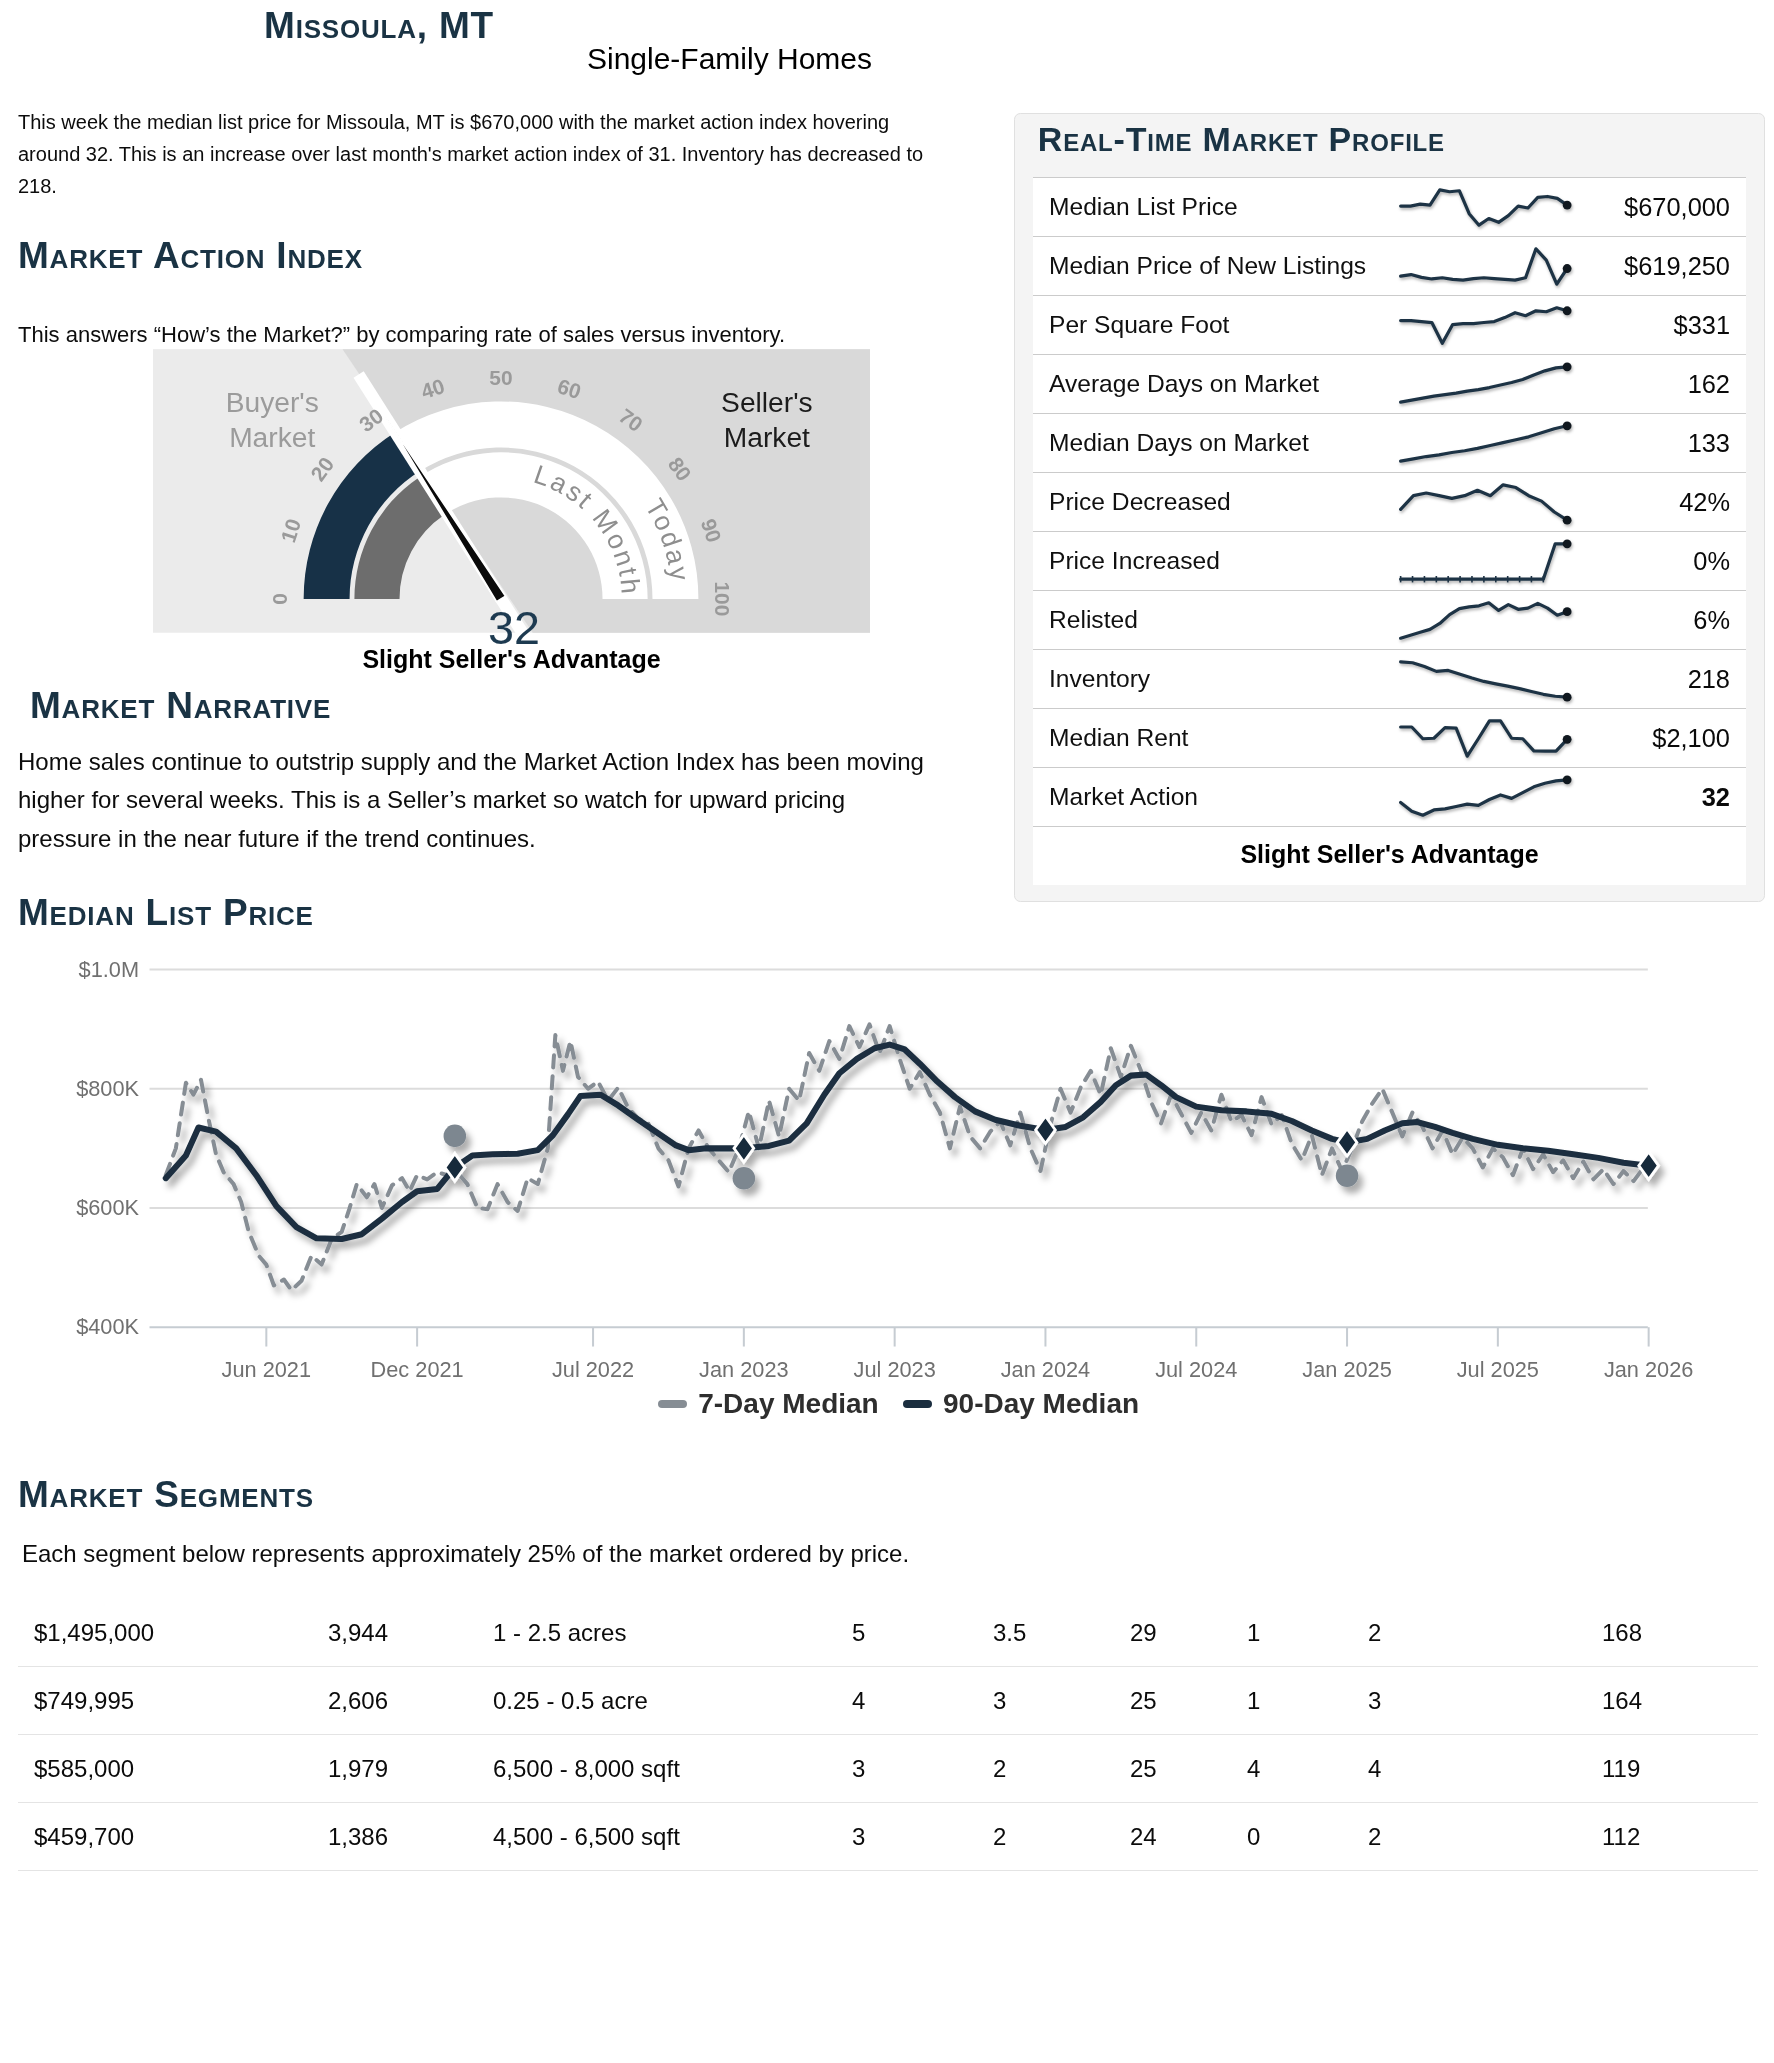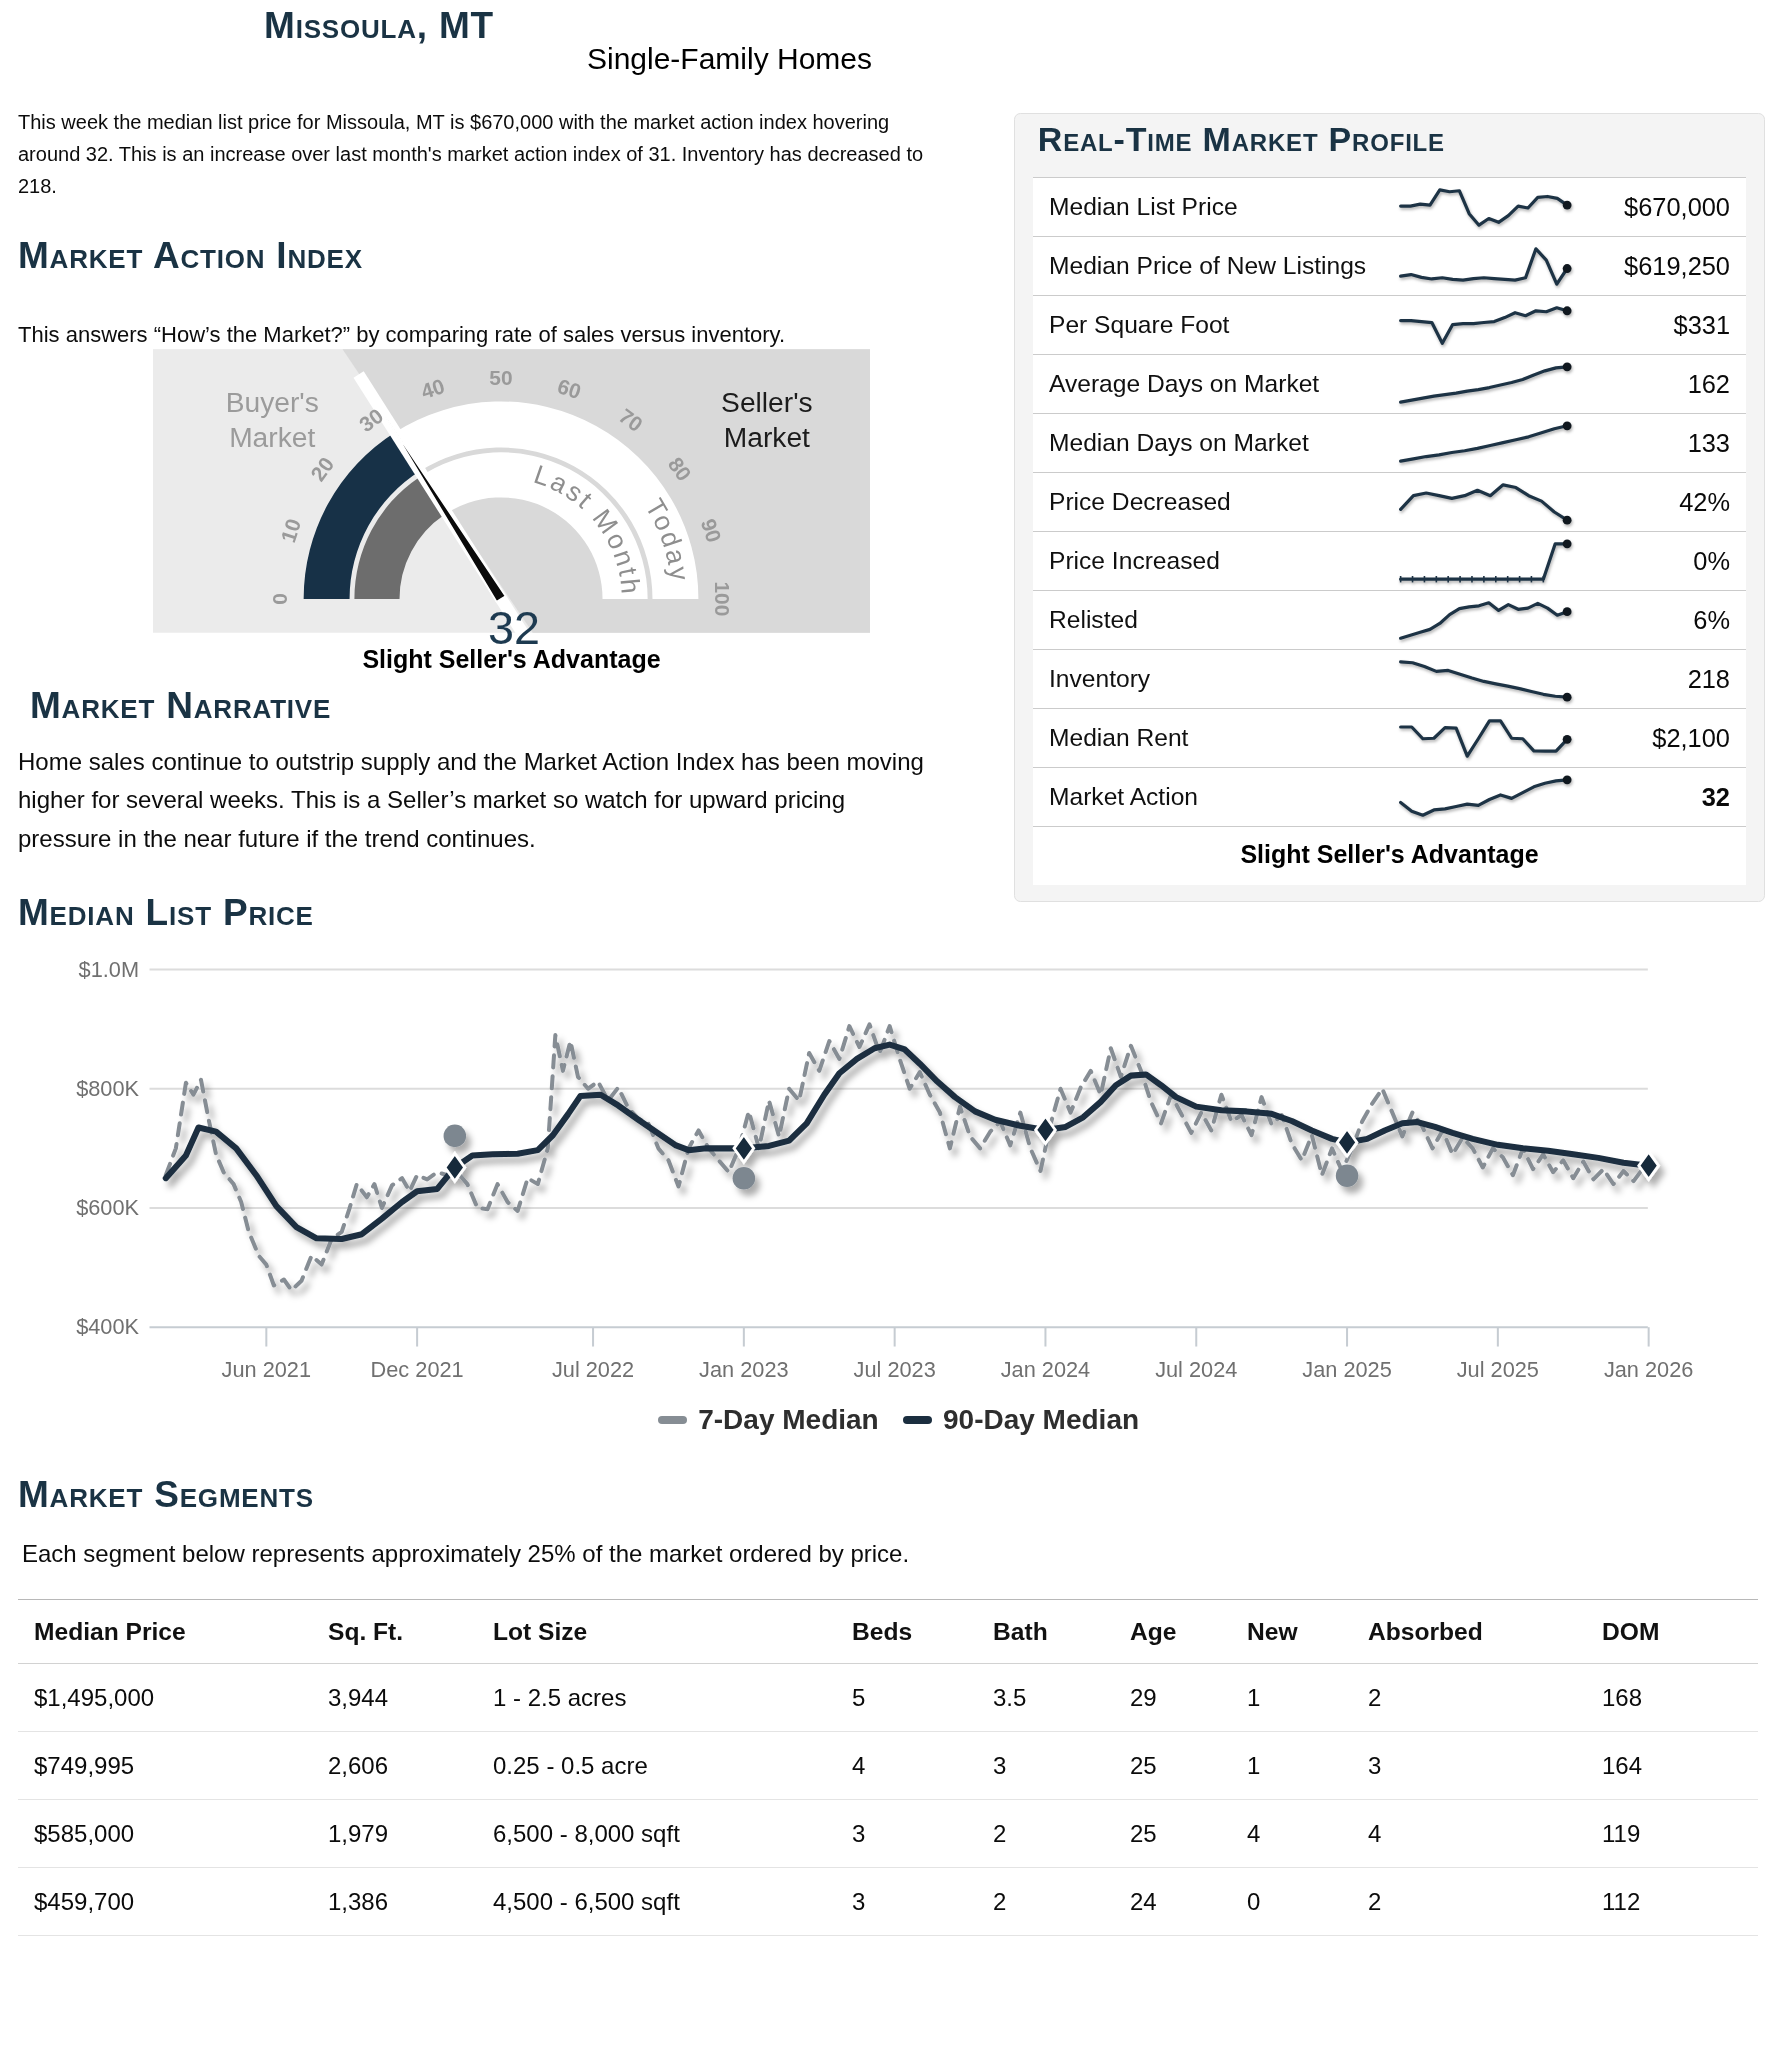--- a/index.html
+++ b/index.html
@@ -26,21 +26,21 @@
   #gauge-wrap{position:absolute;left:153px;top:349px;width:717px;height:300px;}
   #gauge-caption{position:absolute;left:153px;top:645px;width:717px;text-align:center;
         font-size:25px;font-weight:700;color:#000;}
   
   #narrative-header{position:absolute;left:30px;top:685px;font-size:37px;}
   #narrative-text{position:absolute;left:18px;top:743px;width:919px;font-size:24px;line-height:1.6;color:#0c0c0c;}
   
   #mlp-header{position:absolute;left:18px;top:892px;font-size:37px;}
   #chart-wrap{position:absolute;left:0;top:951px;width:1774px;height:435px;}
   #legend{position:absolute;left:149px;top:1388px;width:1499px;display:flex;justify-content:center;
-        gap:24px;align-items:center;font-size:28px;font-weight:700;color:#2e2e2e;margin-top:16px;}
+        gap:24px;align-items:center;font-size:28px;font-weight:700;color:#2e2e2e;}
   .lg-item{display:flex;align-items:center;gap:11.3px;}
   .lg-dash{width:29px;height:8px;border-radius:4px;}
   
   #seg-header{position:absolute;left:18px;top:1474px;font-size:37px;}
   #seg-sub{position:absolute;left:22px;top:1540px;width:1370px;font-size:24px;color:#0c0c0c;}
   #seg-table{position:absolute;left:18px;top:1599px;width:1740px;}
   .seg-row{display:grid;grid-template-columns:294px 165px 359px 141px 137px 117px 121px 234px 1fr;
         align-items:center;padding-left:16px;}
   .seg-row.head{height:63px;font-weight:700;font-size:24.6px;border-top:1.6px solid #b8b8b8;border-bottom:1.6px solid #d2d2d2;}
   .seg-row.body{height:67px;font-size:24px;border-bottom:1.6px solid #e4e4e4;color:#0b0b0b;}
@@ -257,31 +257,20 @@
     </div>
     <div class="lg-item">
       <span class="lg-dash" id="lg-dash-90" style="background: rgb(27, 46, 63);"></span>
       <span>90-Day Median</span>
     </div>
   </div>
 
   <div id="seg-header" class="sc">Market Segments</div>
   <div id="seg-sub">Each segment below represents approximately 25% of the market ordered by price.</div>
   <div id="seg-table">
-      <div class="seg-row head">
-        <div>Median Price</div>
-        <div>Sq. Ft.</div>
-        <div>Lot Size</div>
-        <div>Beds</div>
-        <div>Bath</div>
-        <div>Age</div>
-        <div>New</div>
-        <div>Absorbed</div>
-        <div>DOM</div>
-      </div>
       <div class="seg-row body">
         <div>$1,495,000</div>
         <div>3,944</div>
         <div>1 - 2.5 acres</div>
         <div>5</div>
         <div>3.5</div>
         <div>29</div>
         <div>1</div>
         <div>2</div>
         <div>168</div>

